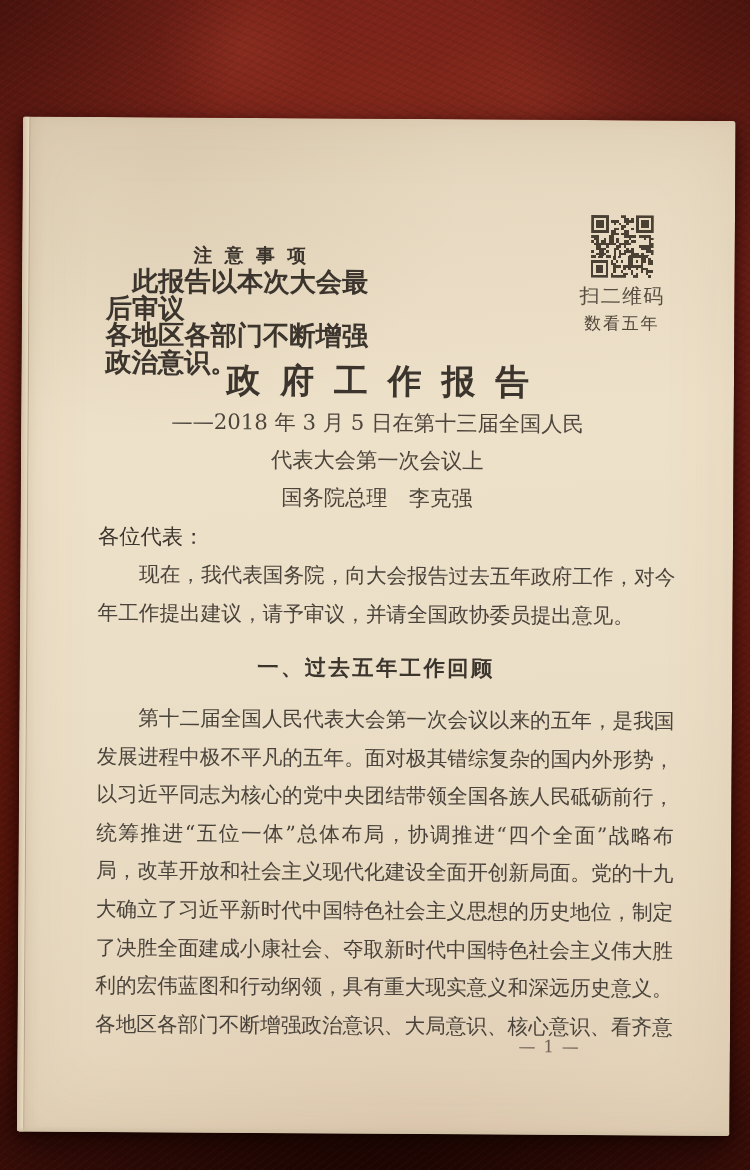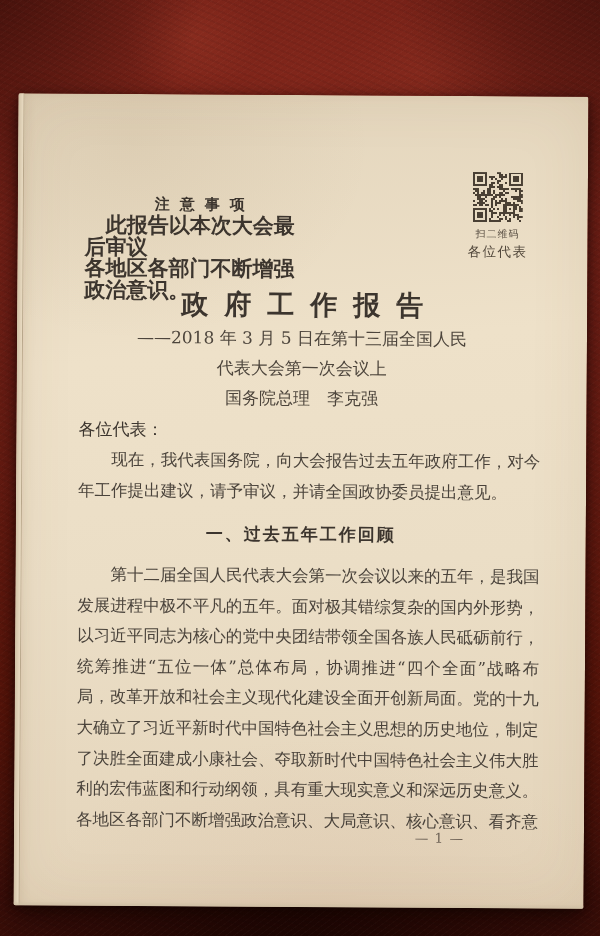--- a/index.html
+++ b/index.html
@@ -57,21 +57,21 @@
   }
 
   .notice{position:absolute;left:67px;top:100px;width:230px;color:var(--ink-bold);}
   .notice-heading{font-family:var(--sans);font-weight:700;font-size:15px;line-height:20px;
     text-align:center;letter-spacing:10px;text-indent:10px;}
   .notice-text .t-line{font-size:21px;line-height:21.5px;font-weight:700;
     text-align:left;text-align-last:auto;}
 
   .qr-block{position:absolute;left:442px;top:76px;width:76px;text-align:center;}
   .qr-block svg{display:block;margin:0 auto;}
-  .qr-caption-1{margin-top:5px;font-size:10px;letter-spacing:1px;color:#564c40;}
+  .qr-caption-1{margin-top:5px;font-size:16px;letter-spacing:1px;color:#564c40;}
   .qr-caption-2{margin-top:2px;font-size:13.5px;letter-spacing:1.5px;color:#51473b;}
 
   .doc-title{position:absolute;left:0;right:0;top:192px;text-align:center;
     font-size:27px;font-weight:700;color:var(--ink-bold);
     letter-spacing:16px;text-indent:16px;}
   .subtitle{position:absolute;left:0;right:0;text-align:center;
     font-size:17px;color:#4d453c;}
   .subtitle-1{top:232px;}
   .subtitle-2{top:262px;}
   .subtitle-3{top:292px;}
@@ -329,21 +329,21 @@
           <rect x="20" y="2" width="3" height="3"></rect>
           <rect x="0" y="18" width="7" height="7"></rect>
           <rect fill="#e9dcc3" x="1" y="19" width="5" height="5"></rect>
           <rect x="2" y="20" width="3" height="3"></rect>
           <rect x="16" y="16" width="5" height="5"></rect>
           <rect fill="#e9dcc3" x="17" y="17" width="3" height="3"></rect>
           <rect x="18" y="18" width="1" height="1"></rect>
         </g>
       </svg>
     <div class="qr-caption-1" data-name="qr-caption-line1">扫二维码</div>
-    <div class="qr-caption-2" data-name="qr-caption-line2">各位代表</div>
+    <div class="qr-caption-2" data-name="qr-caption-line2">数看五年</div>
   </div>
 
   <div class="doc-title" data-name="document-title">政府工作报告</div>
 
   <div class="subtitle subtitle-1" data-name="subtitle-date-venue">——2018 年 3 月 5 日在第十三届全国人民</div>
   <div class="subtitle subtitle-2" data-name="subtitle-session">代表大会第一次会议上</div>
   <div class="subtitle subtitle-3" data-name="subtitle-speaker">国务院总理　李克强</div>
 
   <div class="salutation" data-name="salutation">各位代表：</div>
 

